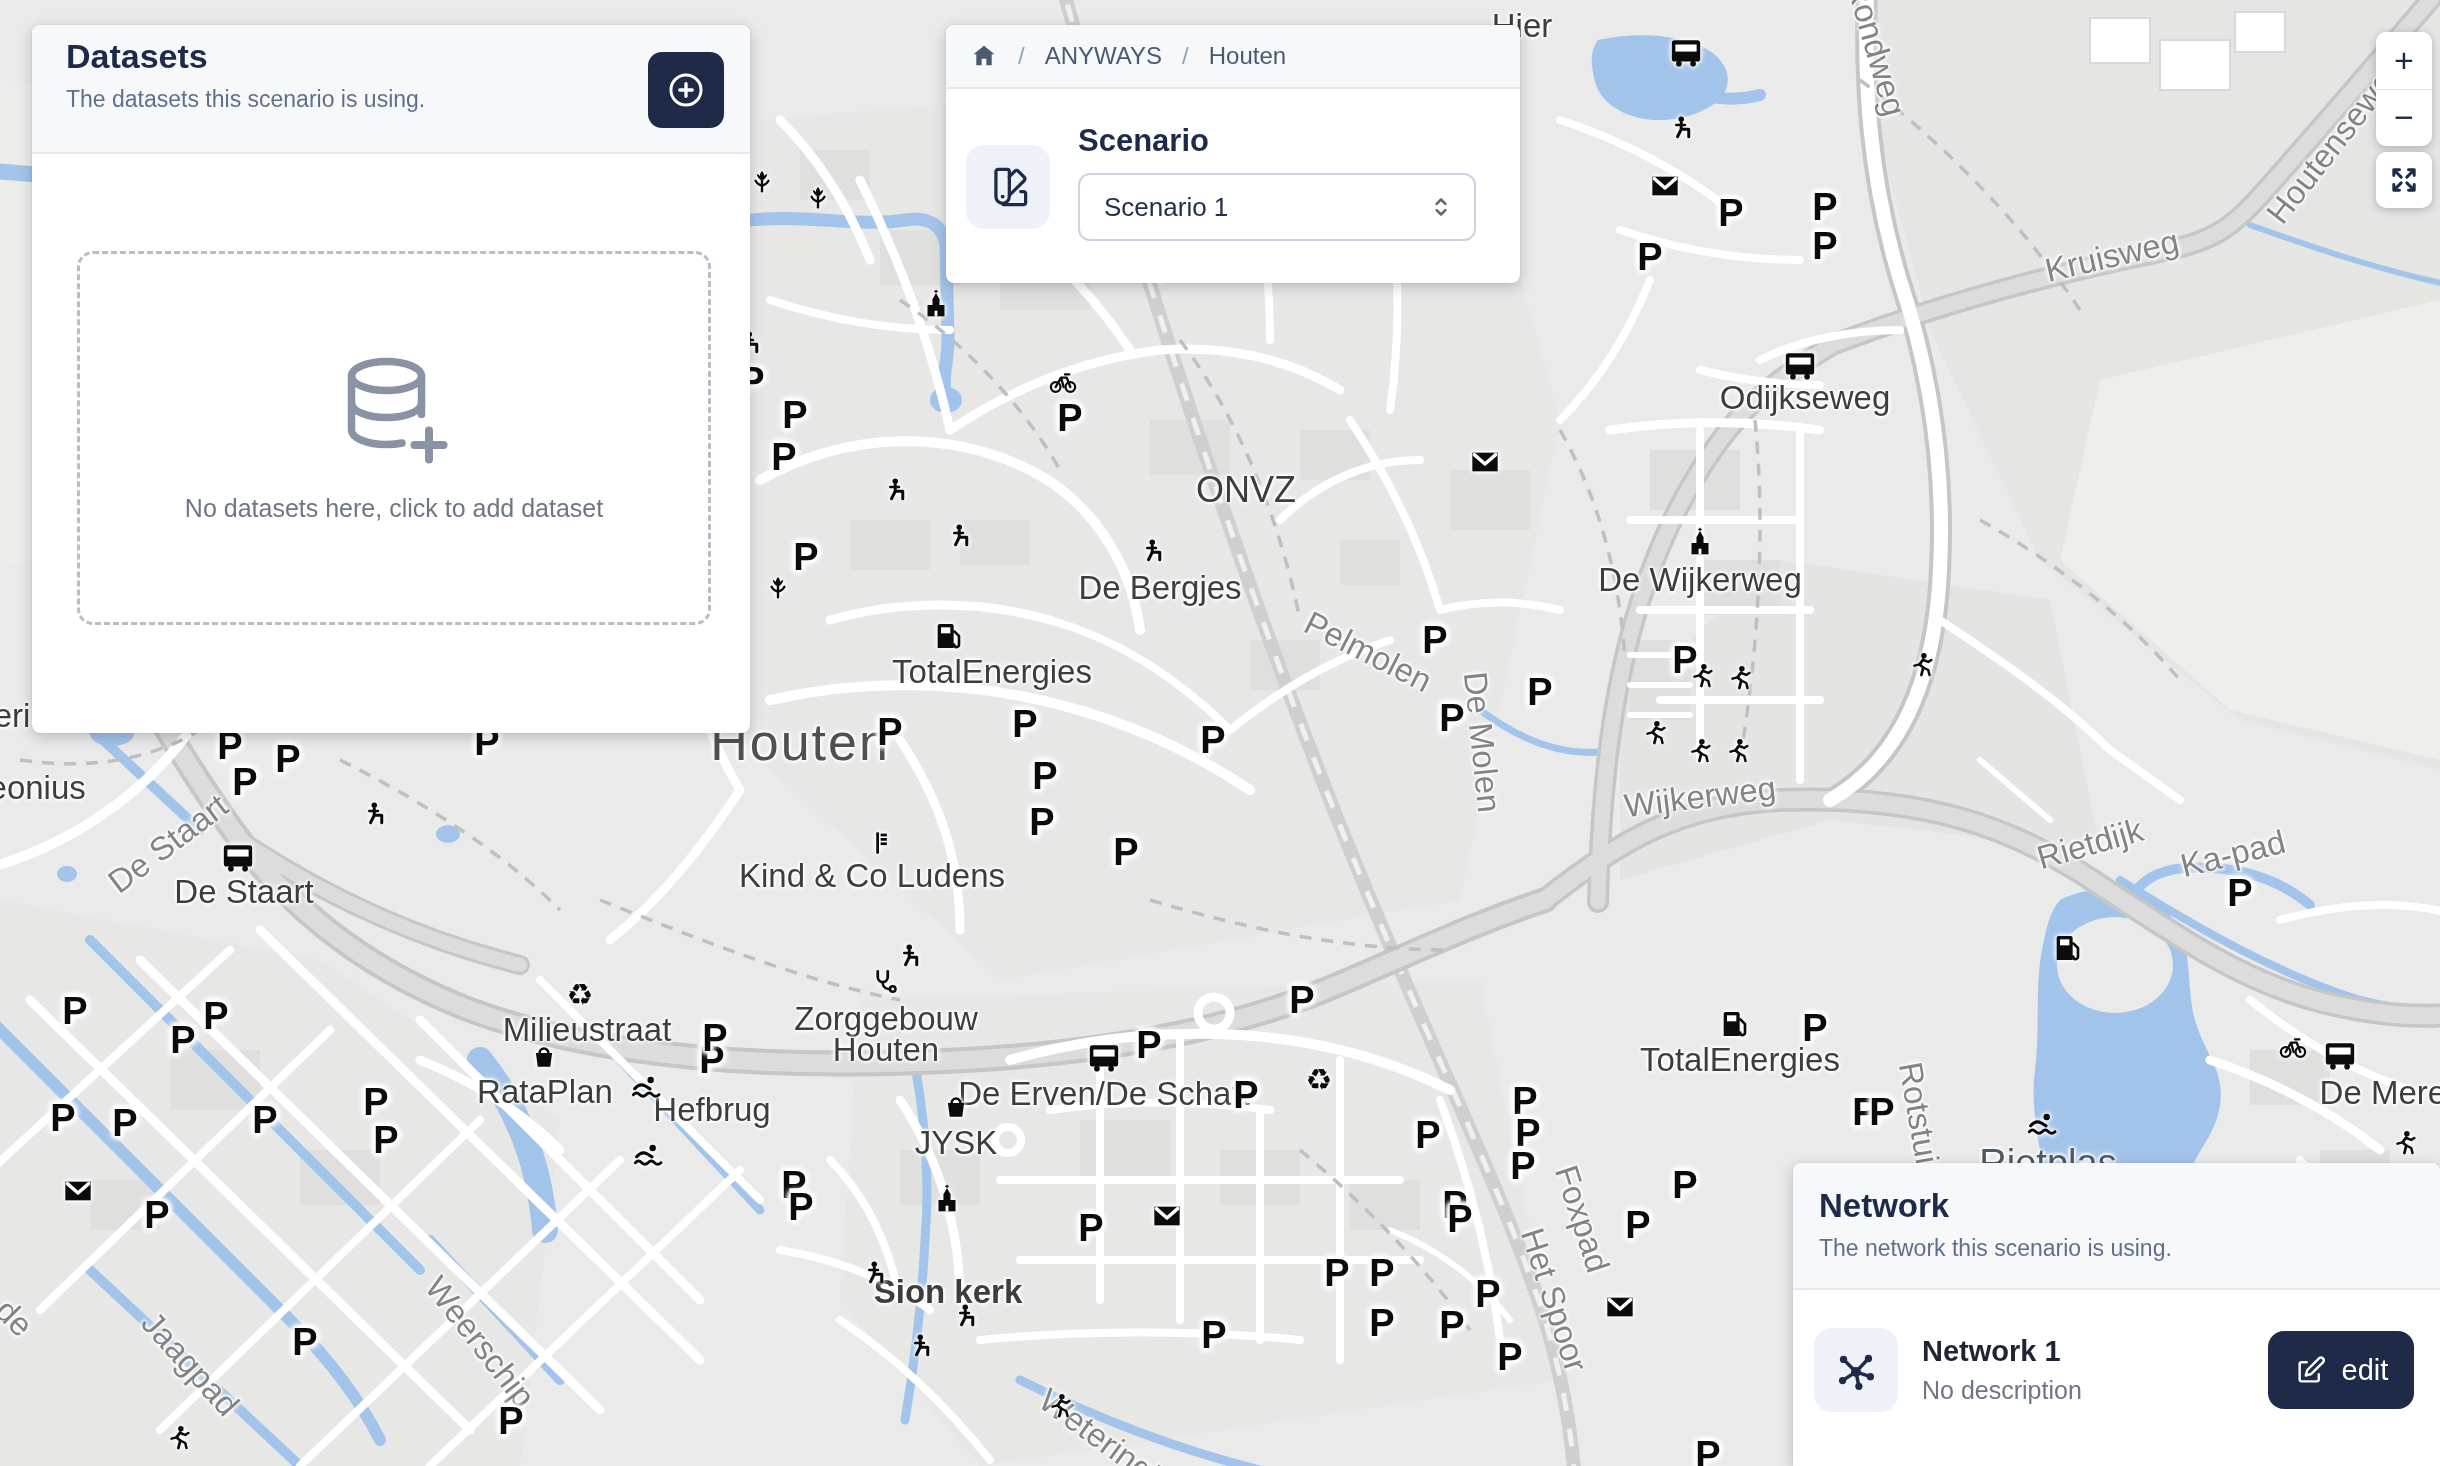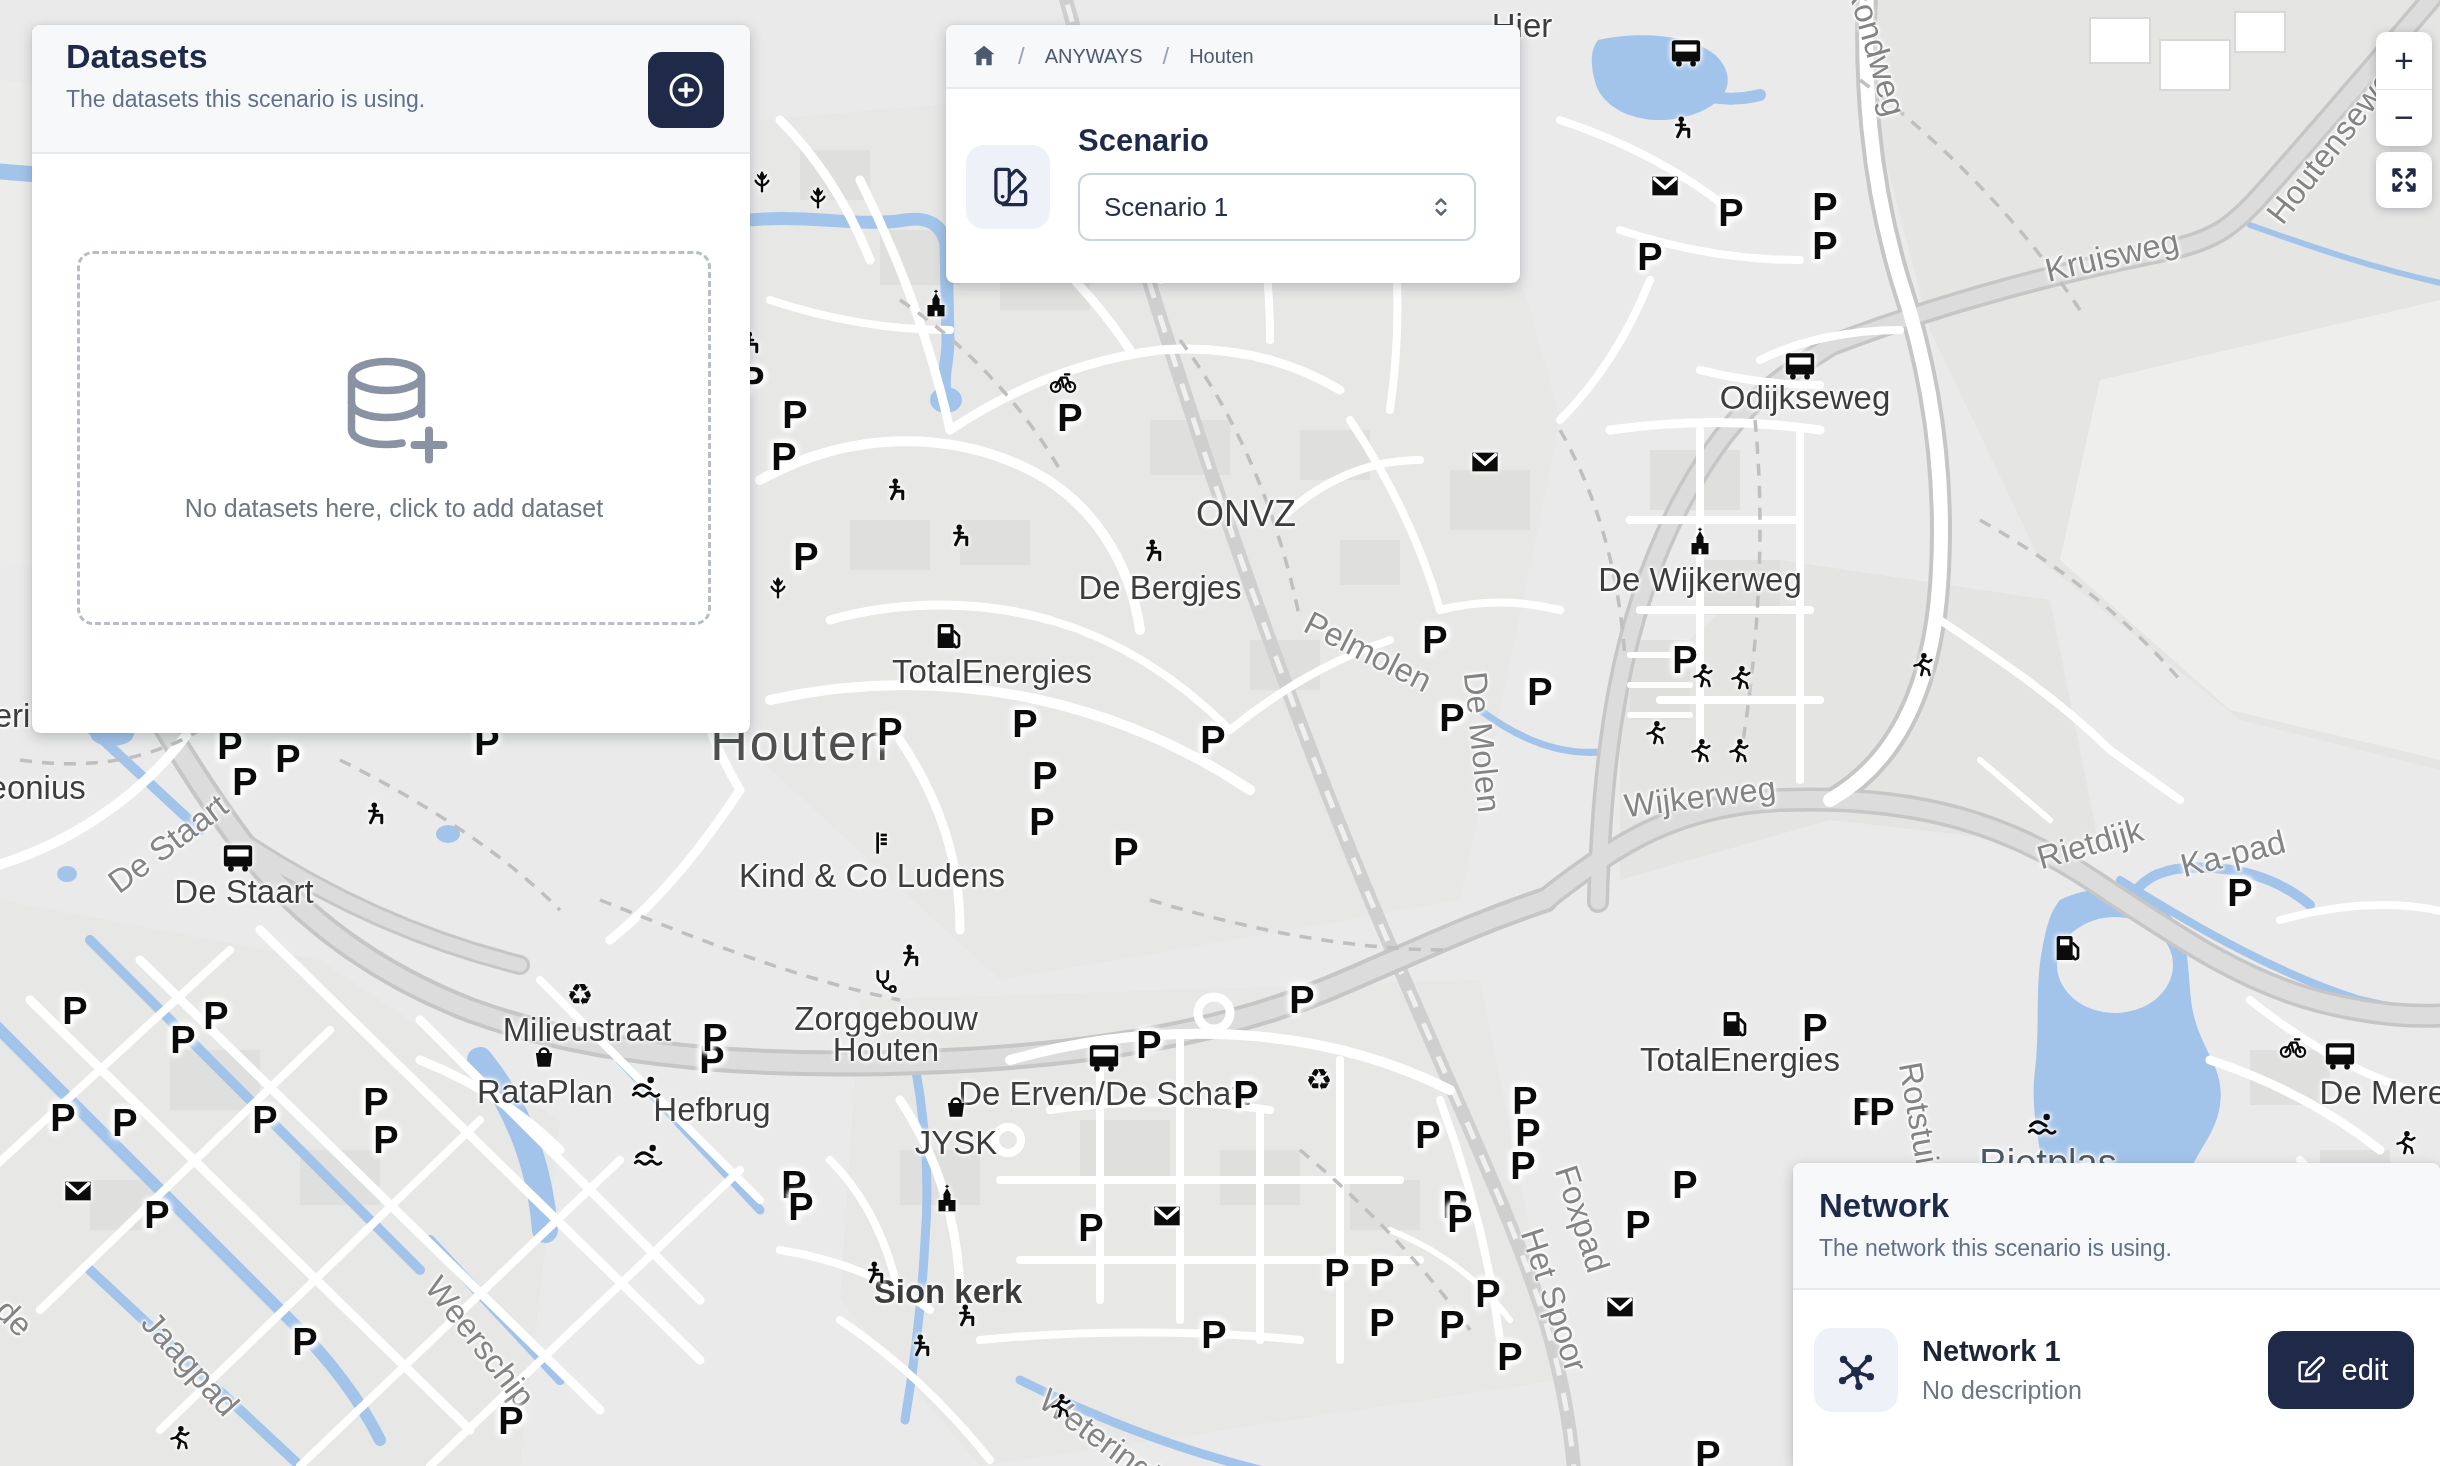--- a/index.html
+++ b/index.html
@@ -31,21 +31,21 @@
   #add-dataset-btn{position:absolute;right:26px;top:27px;width:76px;height:76px;border:none;cursor:pointer;
     background:#1e2a47;border-radius:14px;display:flex;align-items:center;justify-content:center;}
   #dataset-dropzone{margin:97px 39px 0 45px;height:368px;border:3px dashed #b7bdc9;border-radius:16px;
     display:flex;flex-direction:column;align-items:center;justify-content:center;cursor:pointer;}
   #dataset-dropzone .dz-text{margin-top:20px;width:420px;text-align:center;font-size:25px;line-height:1.45;
     font-weight:400;color:#6e7683;}
   
   #scenario-panel{left:946px;top:25px;width:574px;height:258px;}
   #breadcrumb-bar{height:64px;background:#f7f8fa;border-bottom:2px solid #e7e9ee;border-radius:8px 8px 0 0;
     display:flex;align-items:center;padding:0 24px;gap:20px;box-sizing:border-box;}
-  .crumb{font-size:20px;color:#4b5a6e;cursor:pointer;}
+  .crumb{font-size:24px;color:#4b5a6e;cursor:pointer;}
   .crumb-sep{font-size:24px;color:#94a3b8;}
   #scenario-body{display:flex;padding:56px 24px 0 20px;gap:28px;}
   .icon-tile{width:84px;height:84px;background:#eef1f7;border-radius:18px;flex:none;
     display:flex;align-items:center;justify-content:center;}
   #scenario-col{flex:1;margin-top:-22px;}
   #scenario-title{font-size:31px;}
   #scenario-select{margin-top:14px;width:398px;height:68px;border:2px solid #cbd3df;border-radius:12px;
     background:#fff;display:flex;align-items:center;padding:0 18px 0 24px;box-sizing:border-box;cursor:pointer;}
   #scenario-select .sel-value{flex:1;font-size:26px;color:#22304e;}
   
@@ -247,21 +247,21 @@
       <path d="M 20,760 C 90,770 150,760 200,730"></path>
       <path d="M 1860,80 C 1940,140 2020,220 2080,310"></path>
       <path d="M 1150,900 C 1250,930 1350,950 1450,950"></path>
     </g>
   </svg>
 
   <div id="map-labels">
       <span class="maplabel lbl-place-lg" style="left: 800px; top: 742px; font-size: 52px; transform: translate(-50%, -50%) rotate(0deg);">Houten</span>
       <span class="maplabel lbl-poi" style="left: 992px; top: 672px; transform: translate(-50%, -50%) rotate(0deg);">TotalEnergies</span>
       <span class="maplabel lbl-poi" style="left: 1160px; top: 588px; transform: translate(-50%, -50%) rotate(0deg);">De Bergjes</span>
-      <span class="maplabel lbl-poi" style="left: 1246px; top: 490px; font-size: 36px; transform: translate(-50%, -50%) rotate(0deg); margin-top: 24px;">ONVZ</span>
+      <span class="maplabel lbl-poi" style="left: 1246px; top: 490px; font-size: 36px; transform: translate(-50%, -50%) rotate(0deg);">ONVZ</span>
       <span class="maplabel lbl-street" style="left: 1368px; top: 652px; transform: translate(-50%, -50%) rotate(27deg);">Pelmolen</span>
       <span class="maplabel lbl-street" style="left: 1482px; top: 742px; transform: translate(-50%, -50%) rotate(84deg);">De Molen</span>
       <span class="maplabel lbl-poi" style="left: 872px; top: 876px; transform: translate(-50%, -50%) rotate(0deg);">Kind &amp; Co Ludens</span>
       <span class="maplabel lbl-poi" style="left: 1805px; top: 398px; transform: translate(-50%, -50%) rotate(0deg);">Odijkseweg</span>
       <span class="maplabel lbl-poi" style="left: 1700px; top: 580px; transform: translate(-50%, -50%) rotate(0deg);">De Wijkerweg</span>
       <span class="maplabel lbl-street" style="left: 1700px; top: 797px; transform: translate(-50%, -50%) rotate(-7deg);">Wijkerweg</span>
       <span class="maplabel lbl-street" style="left: 2112px; top: 256px; transform: translate(-50%, -50%) rotate(-13deg);">Kruisweg</span>
       <span class="maplabel lbl-street" style="left: 2336px; top: 140px; transform: translate(-50%, -50%) rotate(-52deg);">Houtenseweg</span>
       <span class="maplabel lbl-street" style="left: 1876px; top: 48px; transform: translate(-50%, -50%) rotate(74deg);">Rondweg</span>
       <span class="maplabel lbl-street" style="left: 2090px; top: 844px; transform: translate(-50%, -50%) rotate(-16deg);">Rietdijk</span>

